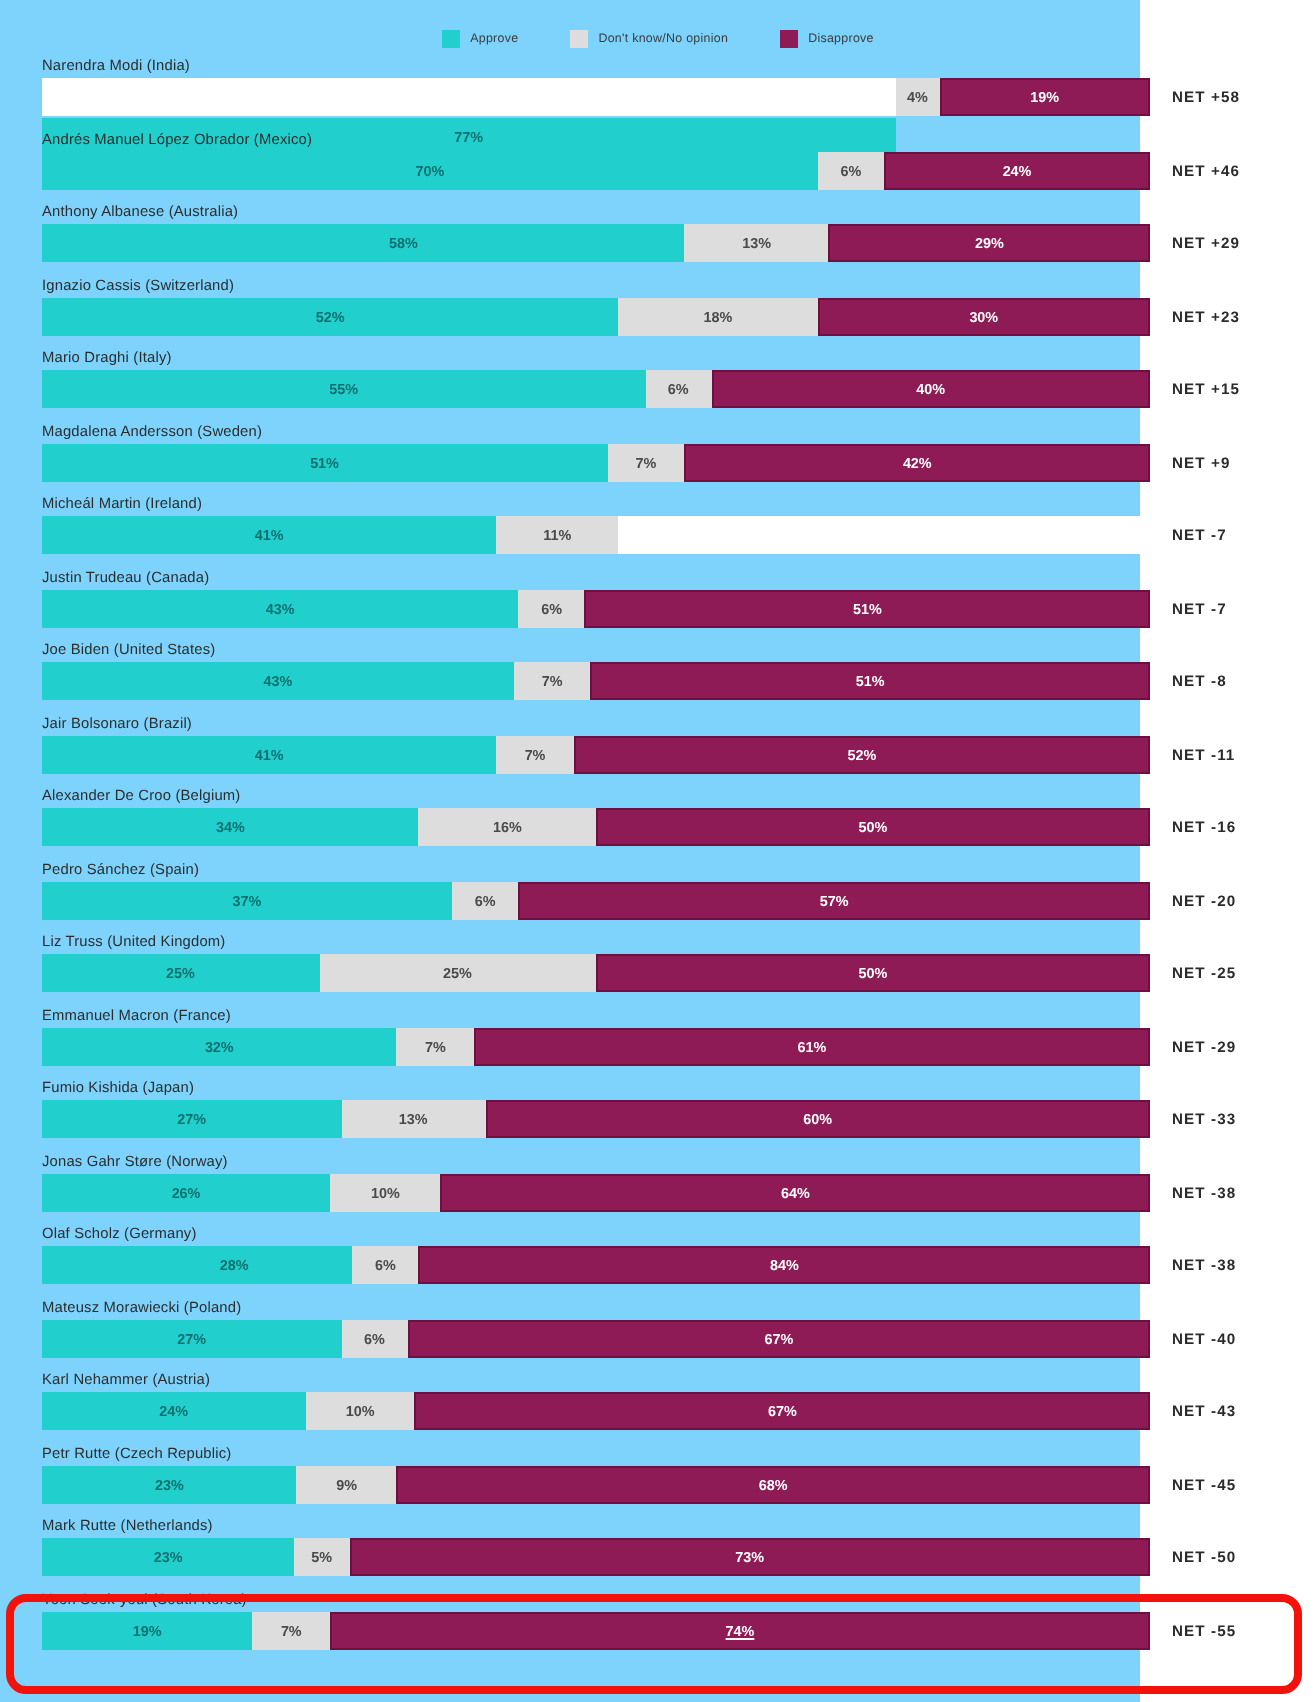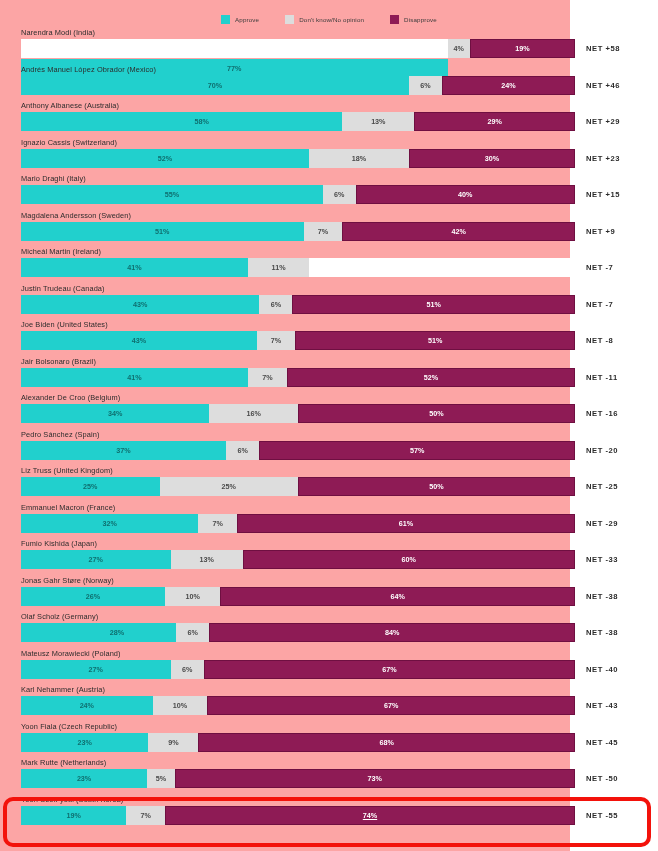--- a/index.html
+++ b/index.html
@@ -11,21 +11,21 @@
     width: 658px;
     height: 851px;
     font-family: "Liberation Sans", sans-serif;
     overflow: hidden;
     position: relative;
   }
   #chart-root {
     position: relative;
     width: 570px;
     height: 851px;
-    background: #fca5a5;
+    background: #7dd3fc;
     box-sizing: border-box;
   }
   
   .legend {
     position: absolute;
     top: 11px;
     left: 0;
     width: 658px;
     height: 16px;
     display: flex;
@@ -314,21 +314,21 @@
       <div class="row">
         <div class="row-label">Karl Nehammer (Austria)</div>
         <div class="bar-track">
           <div class="seg seg-approve" style="width: 24%;">24%</div>
           <div class="seg seg-dk" style="width: 10%;">10%</div>
           <div class="seg seg-disapprove" style="width: 67%;">67%</div>
         </div>
         <div class="net-label">NET -43</div>
       </div>
       <div class="row">
-        <div class="row-label">Yoon Fiala (Czech Republic)</div>
+        <div class="row-label">Petr Rutte (Czech Republic)</div>
         <div class="bar-track">
           <div class="seg seg-approve" style="width: 23%;">23%</div>
           <div class="seg seg-dk" style="width: 9%;">9%</div>
           <div class="seg seg-disapprove" style="width: 68%;">68%</div>
         </div>
         <div class="net-label">NET -45</div>
       </div>
       <div class="row">
         <div class="row-label">Mark Rutte (Netherlands)</div>
         <div class="bar-track">

